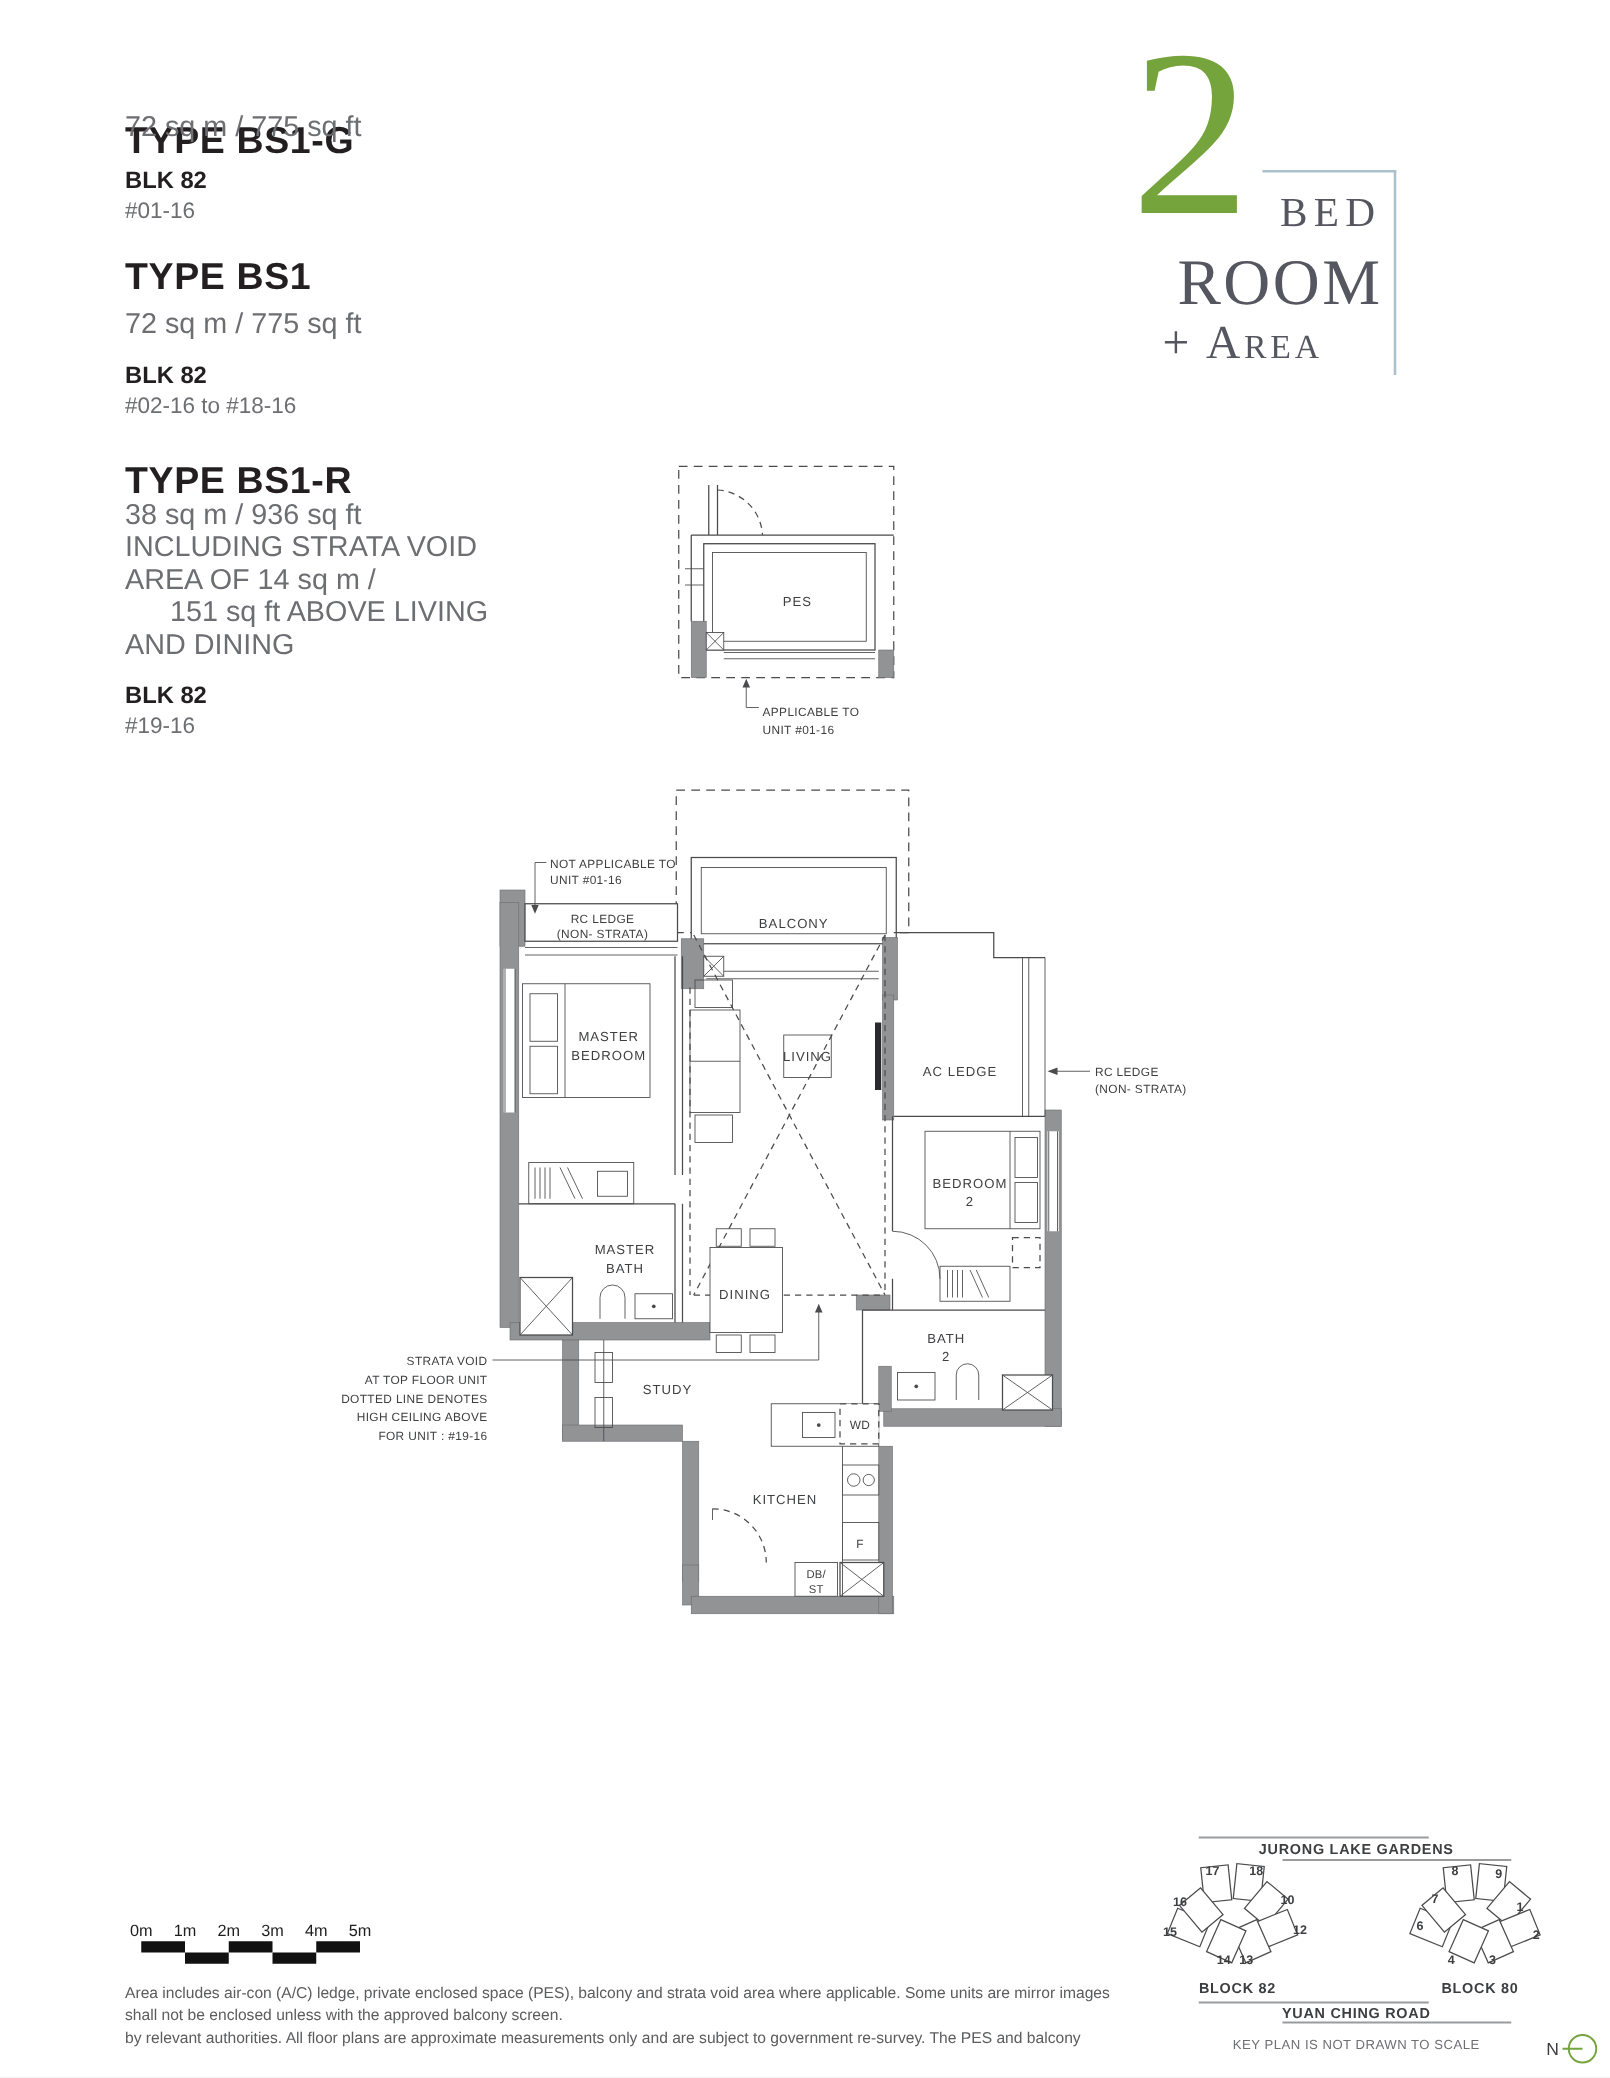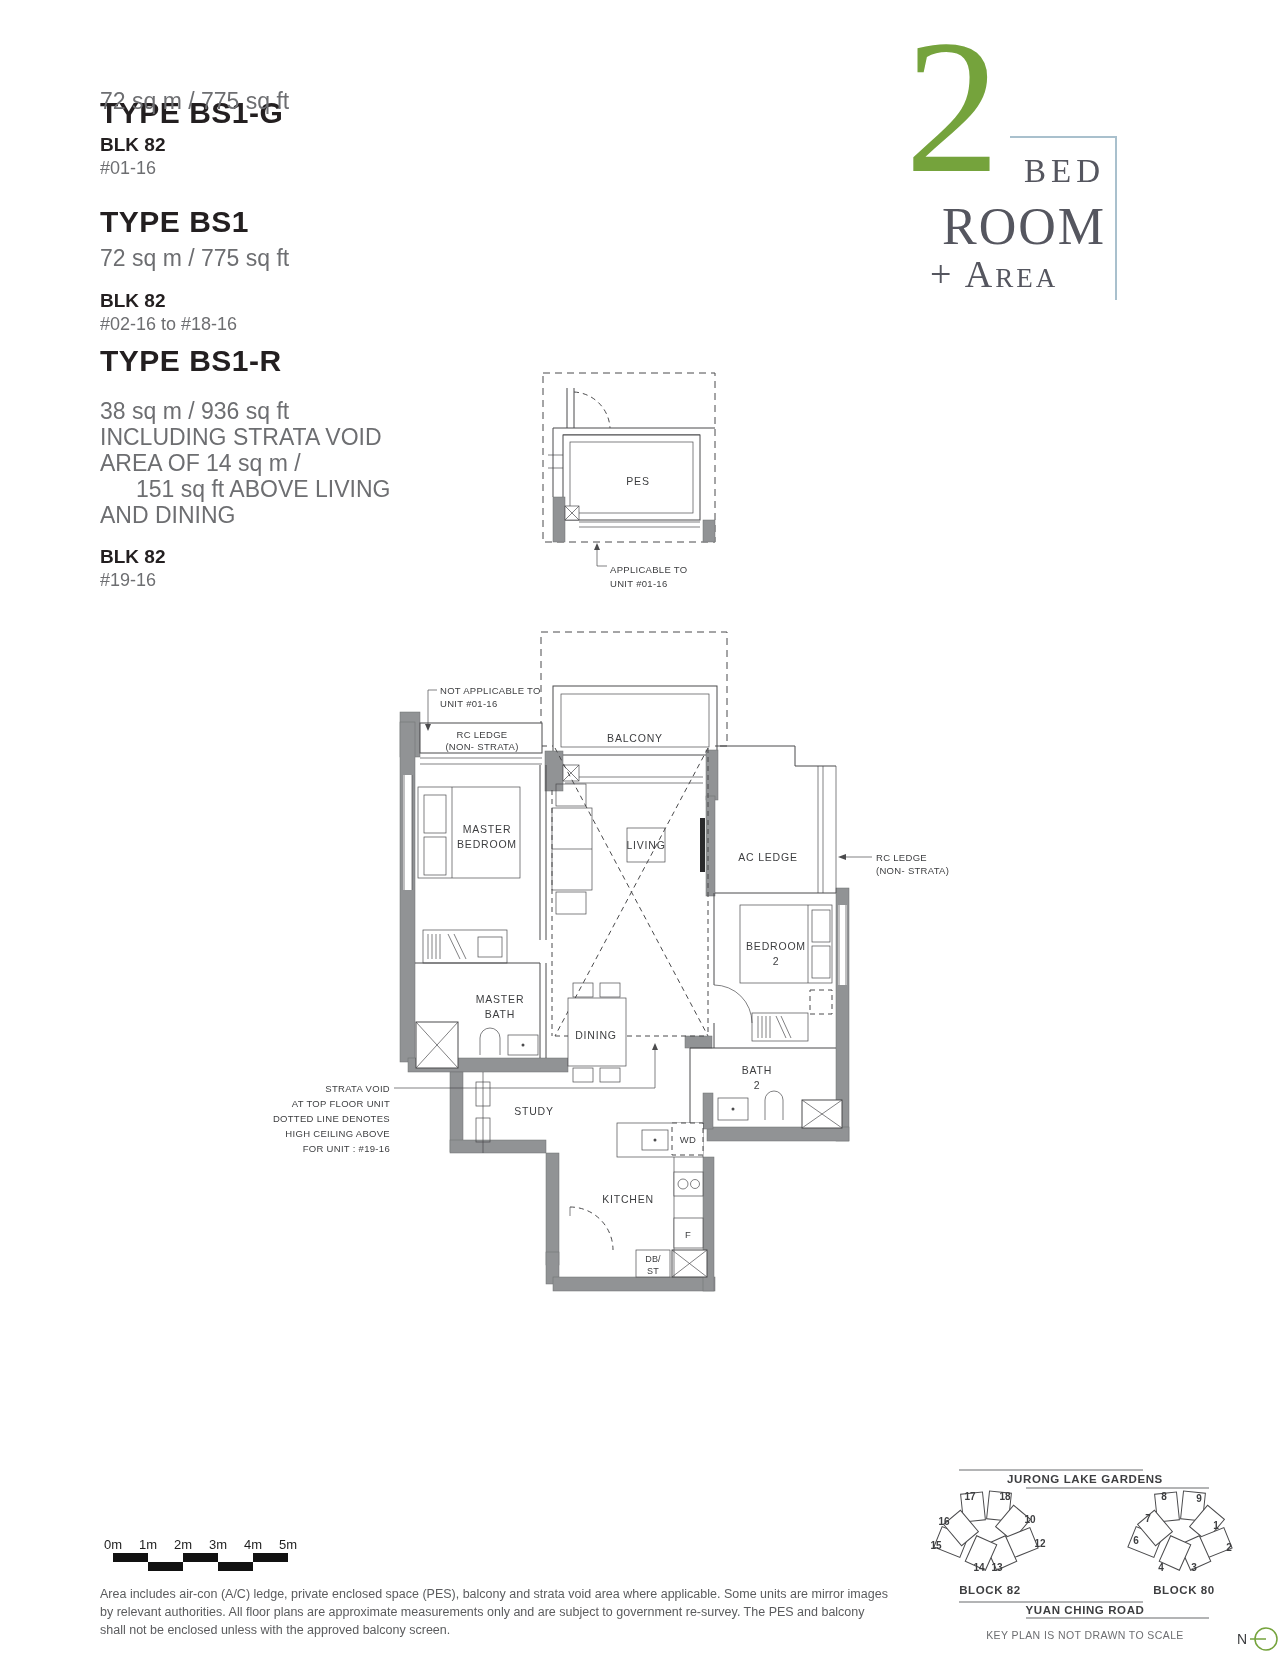--- a/index.html
+++ b/index.html
@@ -45,21 +45,21 @@
     <div class="abs type-name" style="top:8px;margin-top:48px;">TYPE BS1-G</div>
     <div class="abs type-area" style="top:48px;">72 sq m / 775 sq ft</div>
     <div class="abs type-blk" style="top:94px;">BLK 82</div>
     <div class="abs type-units" style="top:118px;">#01-16</div>
 
     <div class="abs type-name" style="top:165px;">TYPE BS1</div>
     <div class="abs type-area" style="top:205px;">72 sq m / 775 sq ft</div>
     <div class="abs type-blk" style="top:250px;">BLK 82</div>
     <div class="abs type-units" style="top:274px;">#02-16 to #18-16</div>
 
-    <div class="abs type-name" style="top:304px;">TYPE BS1-R</div>
+    <div class="abs type-name" style="top:328px;">TYPE BS1-R</div>
     <div class="abs type-area" style="top:358px;">38 sq m / 936 sq ft</div>
     <div class="abs type-area" style="top:384px;">INCLUDING STRATA VOID</div>
     <div class="abs type-area" style="top:410px;">AREA OF 14 sq m /</div>
     <div class="abs type-area" style="top:436px;margin-left:36px;">151 sq ft ABOVE LIVING</div>
     <div class="abs type-area" style="top:462px;">AND DINING</div>
     <div class="abs type-blk" style="top:506px;">BLK 82</div>
     <div class="abs type-units" style="top:530px;">#19-16</div>
   </div>
 
   <div class="abs" style="left:860px;top:0;width:300px;height:320px;">
@@ -317,22 +317,22 @@
     <text class="sb-label" x="288" y="1549" text-anchor="middle">5m</text>
     <rect x="113" y="1553" width="35" height="9" fill="#111"></rect>
     <rect x="183" y="1553" width="35" height="9" fill="#111"></rect>
     <rect x="253" y="1553" width="35" height="9" fill="#111"></rect>
     <rect x="148" y="1562" width="35" height="9" fill="#111"></rect>
     <rect x="218" y="1562" width="35" height="9" fill="#111"></rect>
   </svg>
 
   <div class="abs disc" style="left:100px;top:1585px;width:800px;">
     <div>Area includes air-con (A/C) ledge, private enclosed space (PES), balcony and strata void area where applicable. Some units are mirror images</div>
+    <div>shall not be enclosed unless with the approved balcony screen.</div>
     <div>by relevant authorities. All floor plans are approximate measurements only and are subject to government re-survey. The PES and balcony</div>
-    <div>shall not be enclosed unless with the approved balcony screen.</div>
   </div>
 
   <svg class="abs" style="left:860px;top:1380px;" width="428" height="282" viewBox="860 1380 428 282">
     <line class="kp-line" x1="959" y1="1470" x2="1143" y2="1470"></line>
     <text class="kp-title" x="1085" y="1483" text-anchor="middle">JURONG LAKE GARDENS</text>
     <line class="kp-line" x1="1026" y1="1488" x2="1209" y2="1488"></line>
 
     <g>
       <rect class="petal" x="962" y="1493" width="22" height="28" transform="rotate(-6 973 1507)"></rect>
       <rect class="petal" x="988" y="1492" width="22" height="28" transform="rotate(6 999 1506)"></rect>

